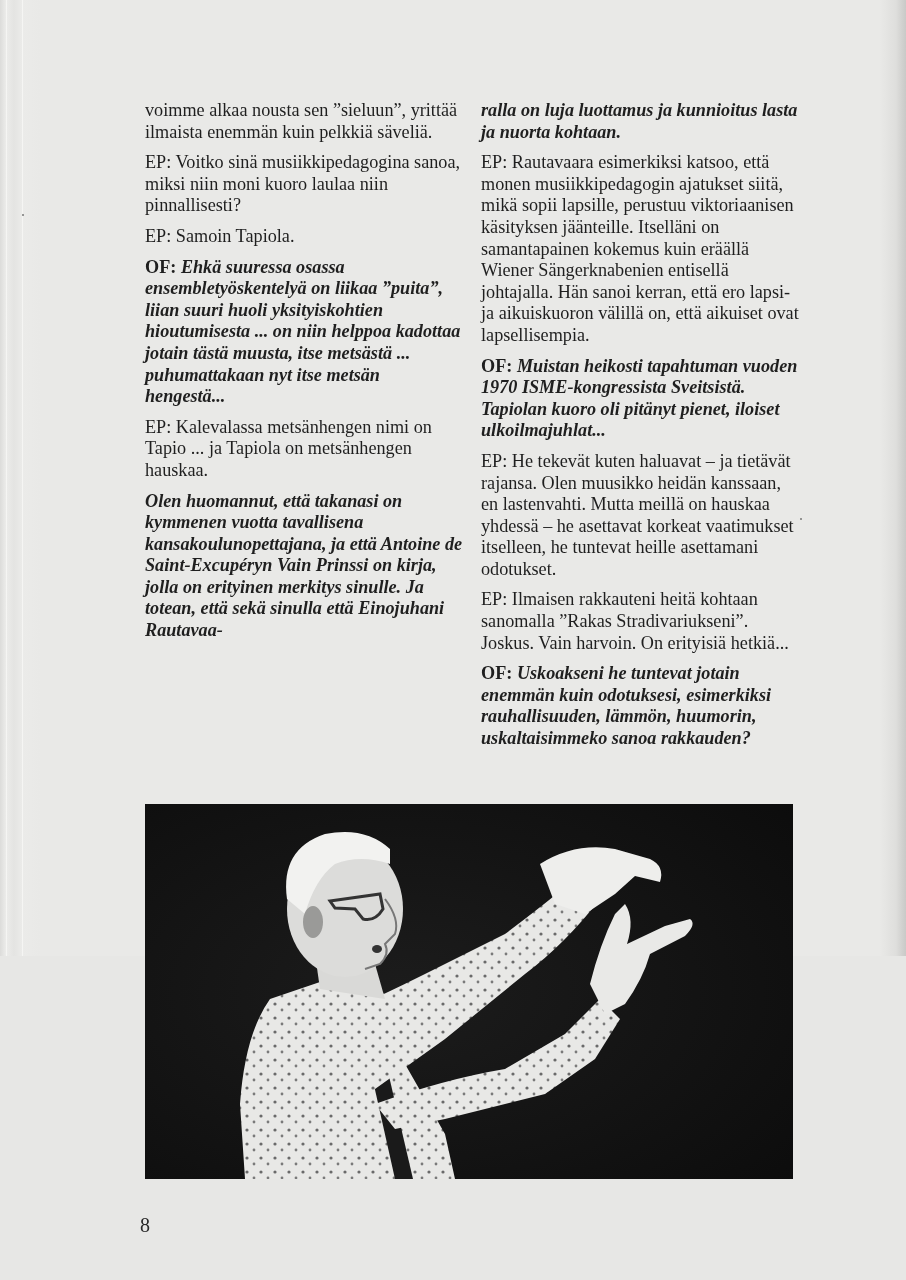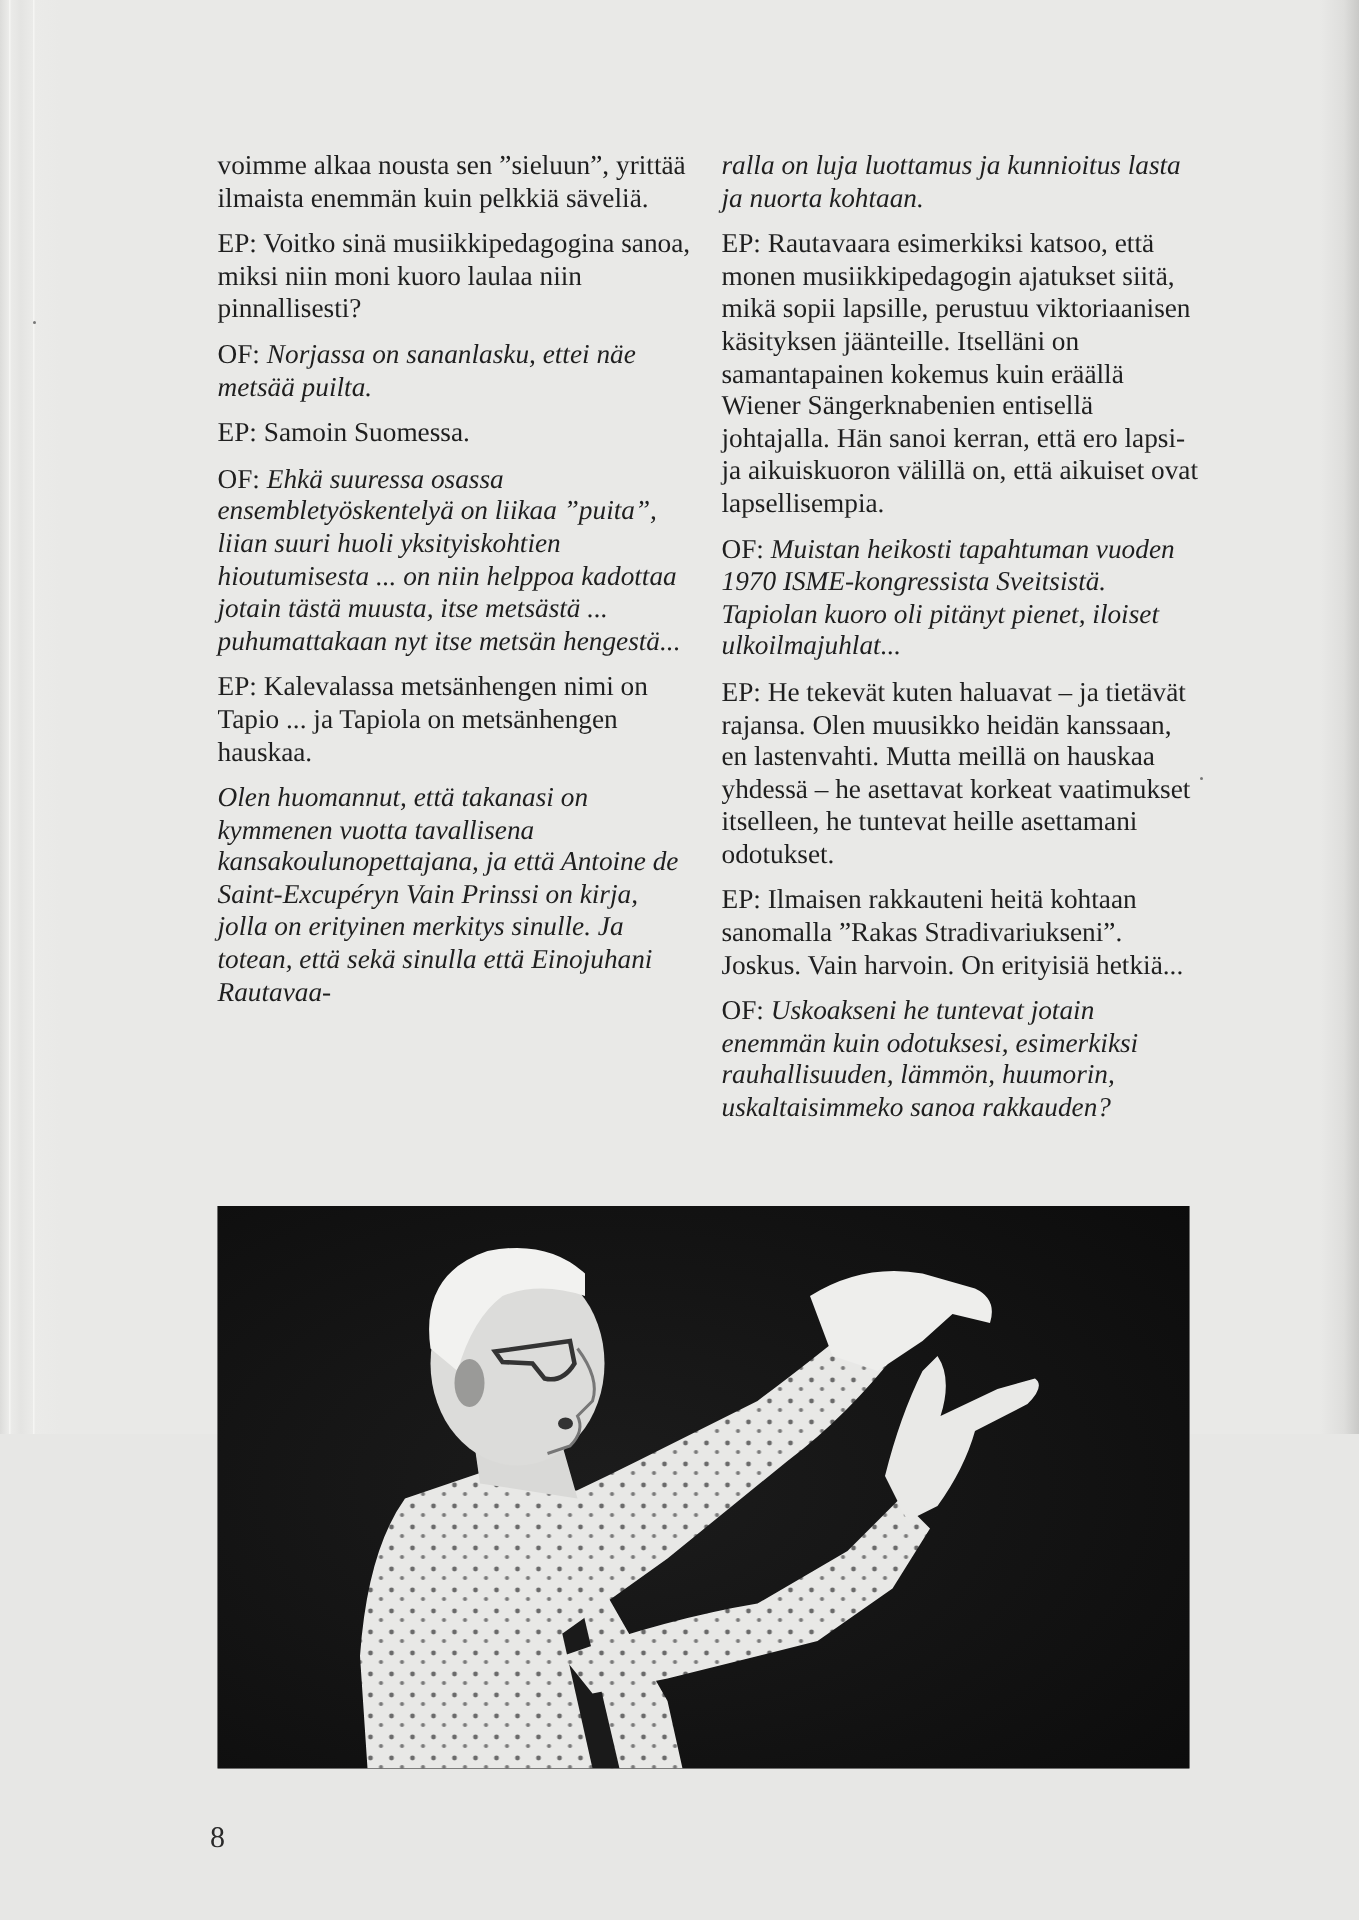--- a/index.html
+++ b/index.html
@@ -15,21 +15,21 @@
       linear-gradient(to right, #dcdcda 0px, #ececea 6px, #e4e4e2 14px, #ebebe9 22px, #e9e9e7 40px, #e9e9e7 880px, #dededc 896px, #c9c9c7 906px);
   }
   .spine-line { position: absolute; top: 0; bottom: 0; width: 1px; background: #f5f5f3; }
   .col {
     position: absolute; top: 100px; width: 318px;
     font-size: 18.2px; line-height: 21.6px;
   }
   .col.left { left: 145px; }
   .col.right { left: 481px; }
   .para { margin: 0 0 9px 0; }
-  .para.it { font-style: italic; }
+  .para.it { font-style: italic; font-weight: bold; }
   .speaker { font-style: normal; }
   .photo {
     position: absolute; left: 145px; top: 804px; width: 648px; height: 375px;
     background: #111; overflow: hidden;
   }
   .photo svg { display: block; }
   .page-number {
     position: absolute; left: 140px; top: 1214px; font-size: 20px; color: #2a2a2a;
   }
   .dot { position: absolute; width: 2px; height: 2px; background: #777; border-radius: 1px; }
@@ -40,22 +40,21 @@
 <div class="page">
   <div class="spine-line" style="left:6px"></div>
   <div class="spine-line" style="left:22px"></div>
 
   <div class="dot" style="left:22px;top:214px"></div>
   <div class="dot" style="left:800px;top:518px"></div>
 
   <div class="col left">
     <p class="para"><span class="speaker"></span><span>voimme alkaa nousta sen ”sieluun”, yrittää ilmaista enemmän kuin pelkkiä säveliä.</span></p>
     <p class="para"><span class="speaker">EP: </span><span>Voitko sinä musiikkipedagogina sanoa, miksi niin moni kuoro laulaa niin pinnallisesti?</span></p>
-    <p class="para it"><span class="speaker">OF: </span><span>Norjassa on sananlasku, ettei näe metsää puilta.</span></p>
-    <p class="para"><span class="speaker">EP: </span><span>Samoin Suomessa.</span></p>
+    <p class="para"><span class="speaker">EP: </span><span>Samoin Tapiola.</span></p>
     <p class="para it"><span class="speaker">OF: </span><span>Ehkä suuressa osassa ensembletyöskentelyä on liikaa ”puita”, liian suuri huoli yksityiskohtien hioutumisesta ... on niin helppoa kadottaa jotain tästä muusta, itse metsästä ... puhumattakaan nyt itse metsän hengestä...</span></p>
     <p class="para"><span class="speaker">EP: </span><span>Kalevalassa metsänhengen nimi on Tapio ... ja Tapiola on metsänhengen hauskaa.</span></p>
     <p class="para it"><span class="speaker"></span><span>Olen huomannut, että takanasi on kymmenen vuotta tavallisena kansakoulunopettajana, ja että Antoine de Saint-Excupéryn Vain Prinssi on kirja, jolla on erityinen merkitys sinulle. Ja totean, että sekä sinulla että Einojuhani Rautavaa-</span></p>
   </div>
 
   <div class="col right">
     <p class="para it"><span class="speaker"></span><span>ralla on luja luottamus ja kunnioitus lasta ja nuorta kohtaan.</span></p>
     <p class="para"><span class="speaker">EP: </span><span>Rautavaara esimerkiksi katsoo, että monen musiikkipedagogin ajatukset siitä, mikä sopii lapsille, perustuu viktoriaanisen käsityksen jäänteille. Itselläni on samantapainen kokemus kuin eräällä Wiener Sängerknabenien entisellä johtajalla. Hän sanoi kerran, että ero lapsi- ja aikuiskuoron välillä on, että aikuiset ovat lapsellisempia.</span></p>
     <p class="para it"><span class="speaker">OF: </span><span>Muistan heikosti tapahtuman vuoden 1970 ISME-kongressista Sveitsistä. Tapiolan kuoro oli pitänyt pienet, iloiset ulkoilmajuhlat...</span></p>
     <p class="para"><span class="speaker">EP: </span><span>He tekevät kuten haluavat – ja tietävät rajansa. Olen muusikko heidän kanssaan, en lastenvahti. Mutta meillä on hauskaa yhdessä – he asettavat korkeat vaatimukset itselleen, he tuntevat heille asettamani odotukset.</span></p>

